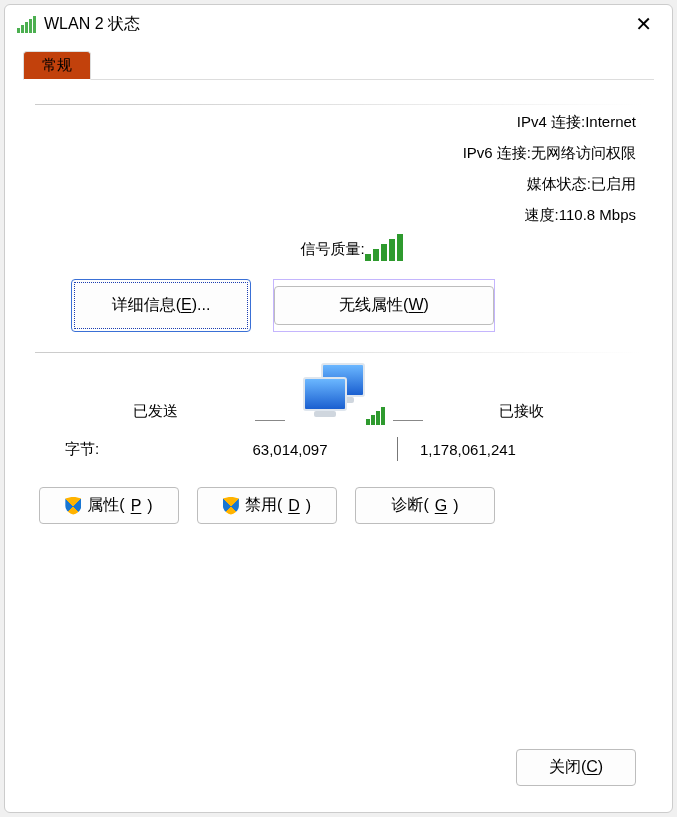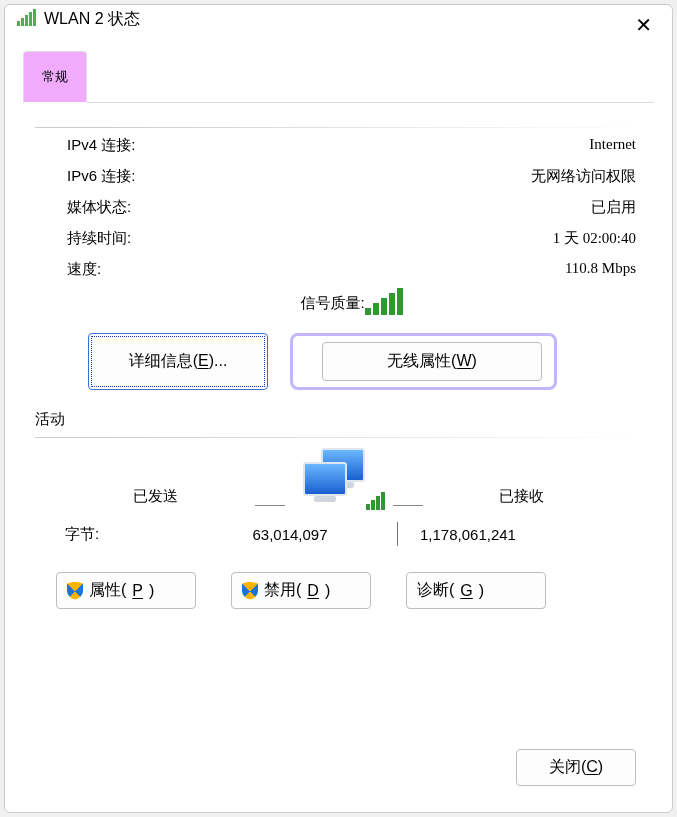--- a/index.html
+++ b/index.html
@@ -16,74 +16,73 @@
       border: 1px solid #ccc;
       border-radius: 6px;
       width: 100%;
       height: 100%;
       display: flex;
       flex-direction: column;
       position: relative;
     }
     .titlebar {
       display: flex;
-      align-items: flex-start;
+      align-items: center;
       padding: 4px 10px 4px 12px;
       height: 38px;
     }
     .titlebar .bars { display:flex; align-items:flex-end; gap:1px; margin-right:8px;}
     .titlebar .bars span { width:3px; background:#4caf50;}
     .titlebar .bars span:nth-child(1){height:5px;}
     .titlebar .bars span:nth-child(2){height:8px;}
     .titlebar .bars span:nth-child(3){height:11px;}
     .titlebar .bars span:nth-child(4){height:14px;}
     .titlebar .bars span:nth-child(5){height:17px;}
     .title { flex:1; font-size:16px; }
     .close-x { font-size:20px; padding:4px 10px; cursor:pointer; font-family: Arial, sans-serif;}
     .body-area { padding: 8px 18px 12px 18px; flex:1; display:flex; flex-direction:column; }
     .tabstrip { display:flex; border-bottom:1px solid #ddd; }
     .tab {
-      padding: 16px 18px;
+      padding: 4px 18px;
       border: 1px solid #ddd;
       border-bottom: 1px solid #fff;
       margin-bottom: -1px;
       border-radius: 4px 4px 0 0;
-      background:#f0abfc;
-      font-size:13px;
+      background:#c2410c;
+      font-size:15px;
     }
     .content { padding: 22px 12px 10px 12px; flex:1; }
     .group-label { margin-bottom: 6px; }
     .field-rows { padding-left: 32px; padding-right: 6px; }
-    .row { display:flex; justify-content:space-between; margin: 8px 0 12px 0; }
+    .row { display:flex; justify-content:flex-end; margin: 8px 0 12px 0; }
     .row .label { }
-    .row .value { text-align:right;font-family:Liberation Serif, serif; }
+    .row .value { text-align:right; }
     .sigbars { display:flex; align-items:flex-end; gap:2px; height:24px; justify-content:flex-end;}
     .sigbars span { width:6px; background:#2e9a2e;}
     .sigbars span:nth-child(1){height:7px;}
     .sigbars span:nth-child(2){height:12px;}
     .sigbars span:nth-child(3){height:17px;}
     .sigbars span:nth-child(4){height:22px;}
     .sigbars span:nth-child(5){height:27px; margin-top:-3px;}
     .sigrow { display:flex; justify-content:center; align-items:center; margin: 8px 0 18px 0;}
     .btnrow { display:flex; gap:22px; padding-left:36px; margin-bottom: 20px;}
     .btn {
       border: 1px solid #bdbdbd;
       background: #fdfdfd;
       border-radius: 4px;
       font-size: 16px;
       padding: 8px 0;
       text-align: center;
       cursor: pointer;
       font-family: inherit;
-      margin-left: 17px;
     }
     .btn.focus-dotted { outline: 1px dotted #1a3db1; outline-offset:-4px; border:1px solid #3a70d6;}
     .btn.details { width: 180px; }
     .btn.wireless { width: 220px; }
-    .highlight-wrap { border: 3px solid #c4b5fd; border-radius:8px; padding: 6px 12px; display:inline-block;}
+    .highlight-wrap { border: 1px solid #c4b5fd; border-radius:0; padding: 6px 0; display:inline-block;}
     .activity { margin-top: 8px; }
     .activity-head { margin-bottom: 8px; }
     .activity-vis { display:flex; align-items:flex-end; justify-content:center; gap: 14px; margin: 8px 0 16px 0; position:relative;}
     .act-label { width: 170px; text-align:center;}
     .act-dash { height:1px; background:#888; width:30px;}
     .monitors { position:relative; width:80px; height:60px;}
     .mon { position:absolute; width:44px; height:34px; background:linear-gradient(#6bb7ff,#1a5fd0); border:2px solid #dfe6ee; border-radius:3px;}
     .mon.back { left:22px; top:2px; }
     .mon.front { left:4px; top:16px; }
     .mon::after{content:""; position:absolute; left:50%; transform:translateX(-50%); bottom:-8px; width:22px; height:6px; background:#cfd6de; border-radius:2px;}
@@ -92,21 +91,21 @@
     .minibars span:nth-child(1){height:6px;}
     .minibars span:nth-child(2){height:10px;}
     .minibars span:nth-child(3){height:14px;}
     .minibars span:nth-child(4){height:18px;}
     .bytes-row { display:flex; align-items:center; margin: 6px 0 26px 30px;}
     .bytes-label { width: 140px; }
     .bytes-sent { width: 170px; text-align:center; }
     .bytes-div { width:1px; height:24px; background:#777; margin: 0 22px;}
     .bytes-recv { flex:1; text-align:left; }
     .bottom-btns { display:flex; gap:18px; margin-left:4px;}
-    .bottom-btns .btn { width: 140px; padding:7px 10px; display:flex; align-items:center; justify-content:flex-start; gap:6px;}
+    .bottom-btns .btn { width: 140px; padding:7px 10px; display:flex; align-items:center; justify-content:center; gap:6px;}
     .shield {
       width:16px; height:18px; position:relative; display:inline-block;
     }
     .shield::before{
       content:""; position:absolute; inset:0;
       background: conic-gradient(from 45deg, #1976d2 0 25%, #ffb300 0 50%, #1976d2 0 75%, #ffb300 0 100%);
       clip-path: path("M8 0 L16 2 L16 9 C16 14 12 17 8 18 C4 17 0 14 0 9 L0 2 Z");
     }
     .footer { display:flex; justify-content:flex-end; padding: 8px 18px 14px 0;}
     .footer .btn { width: 120px; padding: 7px 0;}
@@ -147,24 +146,20 @@
         </div>
         <div class="row">
           <span class="label">IPv6 连接:</span>
           <span class="value">无网络访问权限</span>
         </div>
         <div class="row">
           <span class="label">媒体状态:</span>
           <span class="value">已启用</span>
         </div>
         <div class="row">
-          <span class="label">持续时间:</span>
-          <span class="value">1 天 02:00:40</span>
-        </div>
-        <div class="row">
           <span class="label">速度:</span>
           <span class="value">110.8 Mbps</span>
         </div>
         <div class="sigrow">
           <span class="label">信号质量:</span>
           <span class="sigbars">
             <span></span>
               <span></span>
               <span></span>
               <span></span>
@@ -178,21 +173,20 @@
           <span>详细信息(</span><span class="underline-hotkey">E</span><span>)...</span>
         </button>
         <span class="highlight-wrap">
           <button class="btn wireless">
             <span>无线属性(</span><span class="underline-hotkey">W</span><span>)</span>
           </button>
         </span>
       </div>
 
       <div class="activity">
-        <div class="activity-head">活动</div>
         <div class="hr-fade"></div>
 
         <div class="activity-vis">
           <span class="act-label">已发送</span>
           <span class="act-dash"></span>
           <span class="monitors">
             <span class="mon back"></span>
             <span class="mon front"></span>
             <span class="minibars">
                 <span></span>

